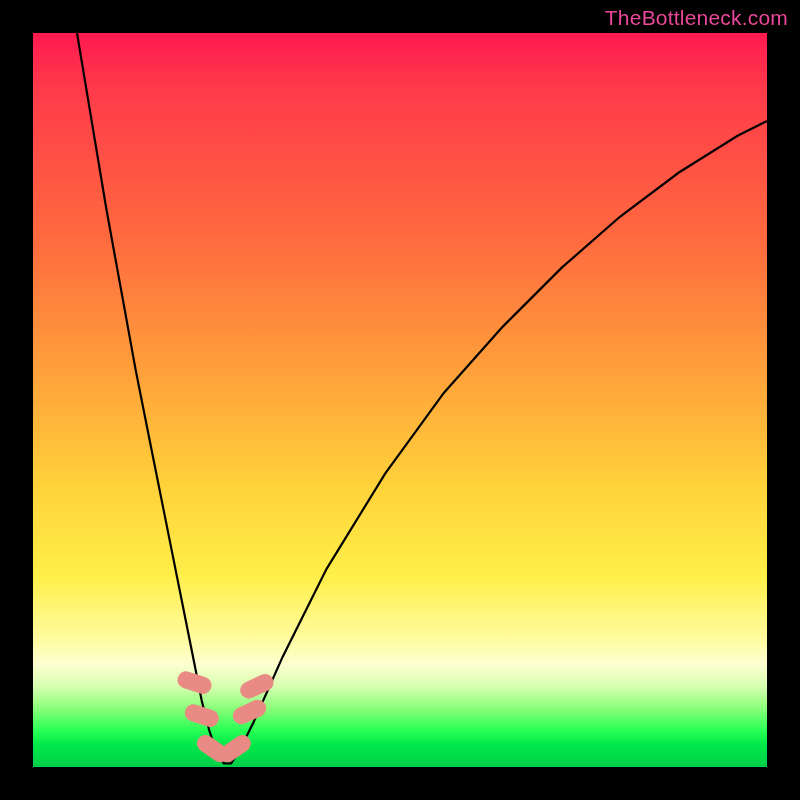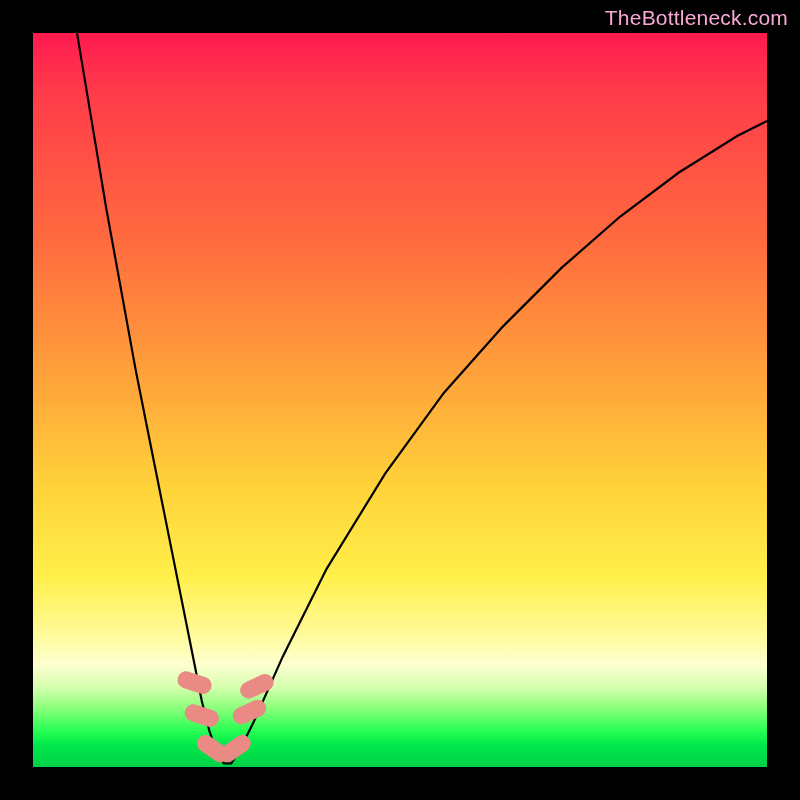--- a/index.html
+++ b/index.html
@@ -40,21 +40,21 @@
       #8aff7a 92%,
       #2aff55 95%,
       #00e84a 97%,
       #00d048 100%
     );
   }
   .watermark {
     position: absolute;
     top: 6px;
     right: 12px;
-    color: #f9a8d4;
+    color: #ec4899;
     font-size: 21px;
     letter-spacing: 0.2px;
     font-weight: 400;
   }
   svg.curve {
     position: absolute;
     left: 33px;
     top: 33px;
     width: 734px;
     height: 734px;

